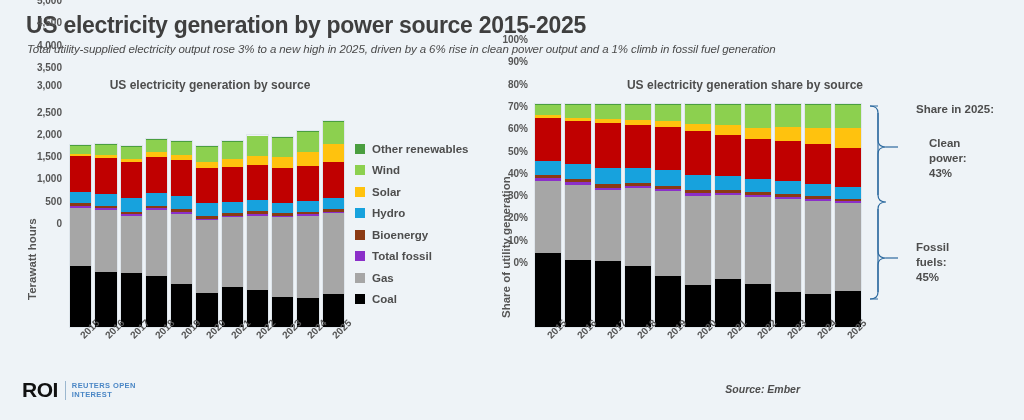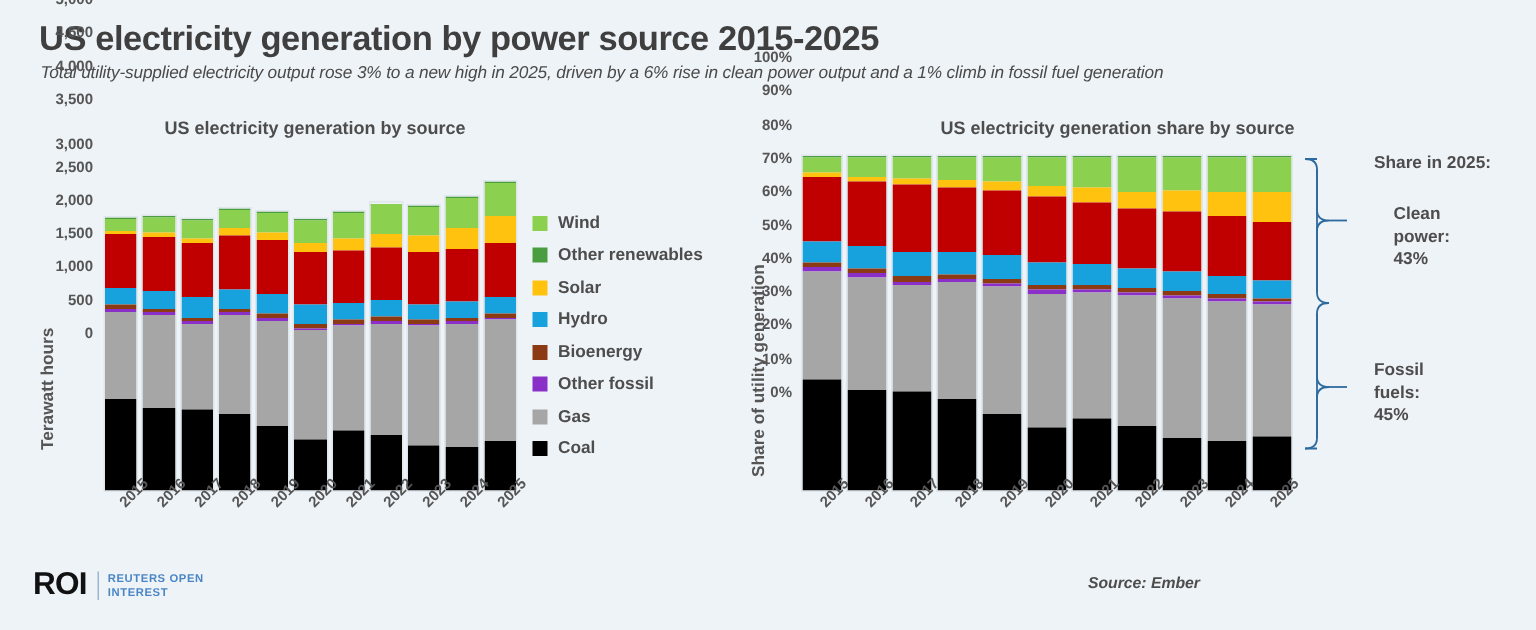--- a/index.html
+++ b/index.html
@@ -111,21 +111,21 @@
 
   <div class="panel-title" id="left-panel-title">US electricity generation by source</div>
 
   <div class="ylabel" id="left-ylabel">Terawatt hours</div>
 
   <div class="ytick-wrap" id="left-ticks">
       <div class="ytick" style="top: 0px;">5,000</div>
       <div class="ytick" style="top: 22.3px;">4,500</div>
       <div class="ytick" style="top: 44.6px;">4,000</div>
       <div class="ytick" style="top: 66.9px;">3,500</div>
-      <div class="ytick" style="top: 97px;">3,000</div>
+      <div class="ytick" style="top: 85px;">3,000</div>
       <div class="ytick" style="top: 111.5px;">2,500</div>
       <div class="ytick" style="top: 133.8px;">2,000</div>
       <div class="ytick" style="top: 156.1px;">1,500</div>
       <div class="ytick" style="top: 178.4px;">1,000</div>
       <div class="ytick" style="top: 200.7px;">500</div>
       <div class="ytick" style="top: 223px;">0</div>
     </div>
 
   <div class="plot" id="left-plot">
     <div class="bars" id="left-bars">
@@ -306,42 +306,42 @@
       <div class="xtick-cell">
         <div class="xtick">2024</div>
       </div>
       <div class="xtick-cell">
         <div class="xtick">2025</div>
       </div>
     </div>
 
   <div id="legend">
       <div class="legend-row">
+        <span class="legend-swatch" style="background: rgb(74, 158, 63);"></span>
+        <span class="legend-label">Other renewables</span>
+      </div>
+      <div class="legend-row">
         <span class="legend-swatch" style="background: rgb(140, 208, 79);"></span>
         <span class="legend-label">Wind</span>
       </div>
       <div class="legend-row">
-        <span class="legend-swatch" style="background: rgb(74, 158, 63);"></span>
-        <span class="legend-label">Other renewables</span>
-      </div>
-      <div class="legend-row">
         <span class="legend-swatch" style="background: rgb(255, 194, 14);"></span>
         <span class="legend-label">Solar</span>
       </div>
       <div class="legend-row">
         <span class="legend-swatch" style="background: rgb(23, 162, 221);"></span>
         <span class="legend-label">Hydro</span>
       </div>
       <div class="legend-row">
         <span class="legend-swatch" style="background: rgb(139, 58, 20);"></span>
         <span class="legend-label">Bioenergy</span>
       </div>
       <div class="legend-row">
         <span class="legend-swatch" style="background: rgb(139, 47, 201);"></span>
-        <span class="legend-label">Other fossil</span>
+        <span class="legend-label">Total fossil</span>
       </div>
       <div class="legend-row">
         <span class="legend-swatch" style="background: rgb(166, 166, 166);"></span>
         <span class="legend-label">Gas</span>
       </div>
       <div class="legend-row">
         <span class="legend-swatch" style="background: rgb(0, 0, 0);"></span>
         <span class="legend-label">Coal</span>
       </div>
     </div>

